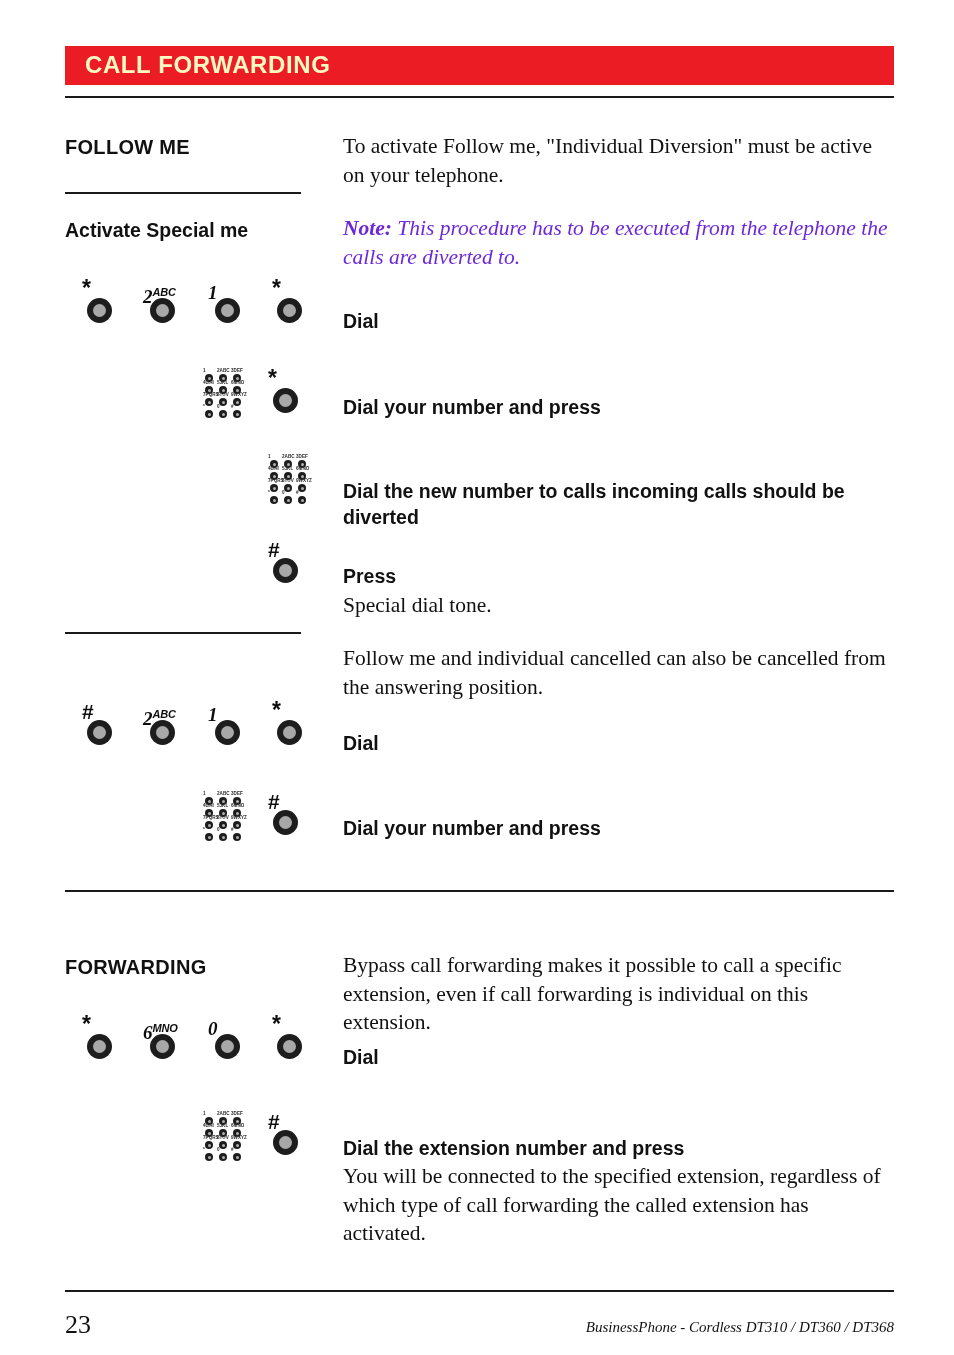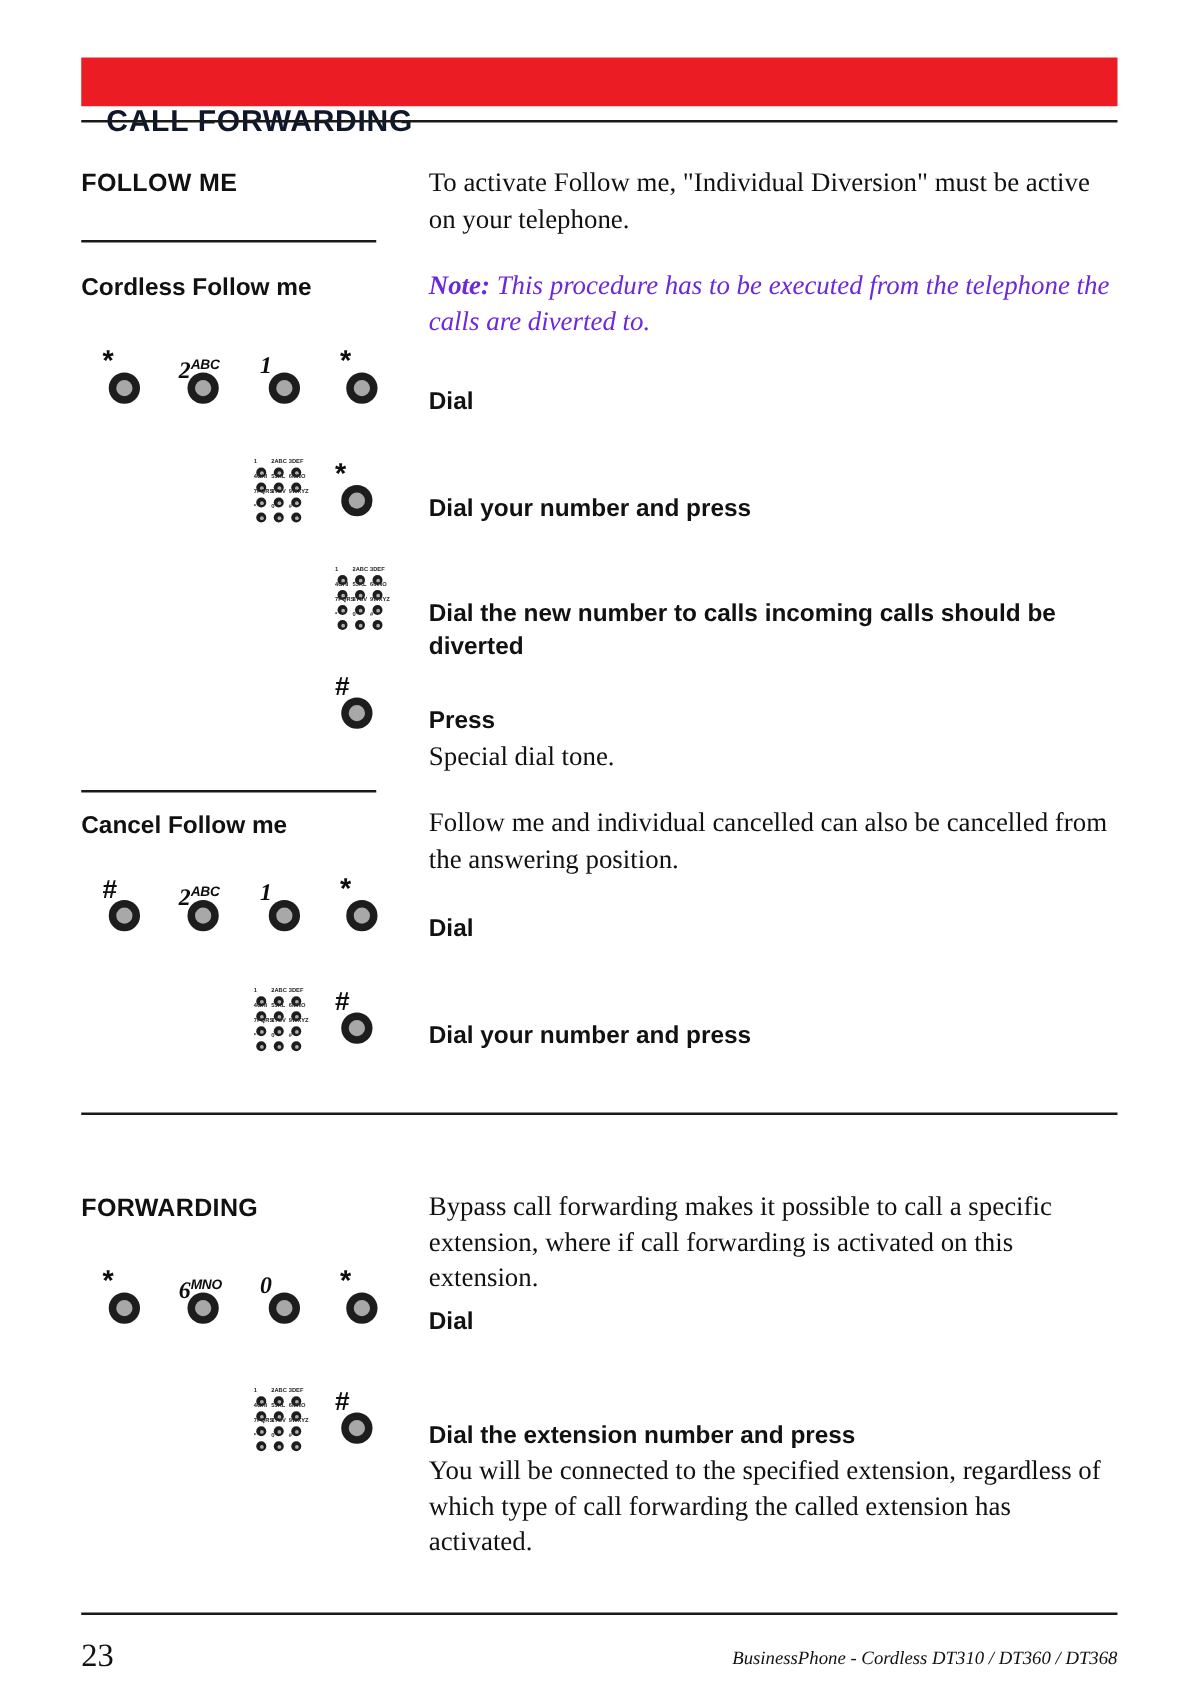--- a/index.html
+++ b/index.html
@@ -24,26 +24,25 @@
     top: 46px;
     width: 829px;
     height: 39px;
     background: #ec1c24;
   }
   .banner-title {
     position: absolute;
     left: 20px;
     top: 50%;
     transform: translateY(-52%);
-    color: #0f172a;
+    color: #fef9c3;
     font-family: "Liberation Sans", sans-serif;
     font-weight: bold;
     font-size: 24px;
     letter-spacing: 0.6px;
-    margin-top: 32px;
   }
 
   
   .rule-full {
     position: absolute;
     left: 65px;
     width: 829px;
     height: 0;
     border-top: 2px solid #1a1a1a;
   }
@@ -222,21 +221,21 @@
     <div class="banner-title">CALL FORWARDING</div>
   </div>
 
   <div class="rule-full" style="top:96px"></div>
 
   <div class="lcol caps" style="top:133px">FOLLOW ME</div>
   <div class="rcol serif" style="top:132px">To activate Follow me, "Individual Diversion" must be active on your telephone.</div>
 
   <div class="rule-short" style="top:192px"></div>
 
-  <div class="lcol" style="top:216px">Cordless Follow me</div>
+  <div class="lcol" style="top:216px">Activate Special me</div>
   <div class="rcol serif-italic" style="top:214px"><b>Note:</b><span> This procedure has to be executed from the telephone the calls are diverted to.</span></div>
 
   <div class="keyrow" style="left:75px; top:288px; width:260px; height:40px">
     <div class="key" style="left:7px">
       <div class="klabel sym">*</div>
       <div class="disc"></div>
     </div>
     <div class="key" style="left:70px">
       <div class="klabel"><span>2</span><sup>ABC</sup></div>
       <div class="disc"></div>
@@ -366,21 +365,20 @@
     <div class="key" style="left:0px">
       <div class="klabel sym hash">#</div>
       <div class="disc"></div>
     </div>
   </div>
   <div class="rcol bold-sans" style="top:563px">Press</div>
   <div class="rcol serif" style="top:591px">Special dial tone.</div>
 
   <div class="rule-short" style="top:632px"></div>
 
-  <div class="lcol" style="top:646px">Cancel Follow me</div>
   <div class="rcol serif" style="top:644px">Follow me and individual cancelled can also be cancelled from the answering position.</div>
 
   <div class="keyrow" style="left:75px; top:710px; width:260px; height:40px">
     <div class="key" style="left:7px">
       <div class="klabel sym hash">#</div>
       <div class="disc"></div>
     </div>
     <div class="key" style="left:70px">
       <div class="klabel"><span>2</span><sup>ABC</sup></div>
       <div class="disc"></div>
@@ -450,21 +448,21 @@
     <div class="key" style="left:0px">
       <div class="klabel sym hash">#</div>
       <div class="disc"></div>
     </div>
   </div>
   <div class="rcol bold-sans" style="top:815px">Dial your number and press</div>
 
   <div class="rule-full" style="top:890px"></div>
 
   <div class="lcol caps" style="top:953px">FORWARDING</div>
-  <div class="rcol serif" style="top:951px">Bypass call forwarding makes it possible to call a specific extension, where if call forwarding is activated on this extension.</div>
+  <div class="rcol serif" style="top:951px">Bypass call forwarding makes it possible to call a specific extension, even if call forwarding is individual on this extension.</div>
 
   <div class="keyrow" style="left:75px; top:1024px; width:260px; height:40px">
     <div class="key" style="left:7px">
       <div class="klabel sym">*</div>
       <div class="disc"></div>
     </div>
     <div class="key" style="left:70px">
       <div class="klabel"><span>6</span><sup>MNO</sup></div>
       <div class="disc"></div>
     </div>

